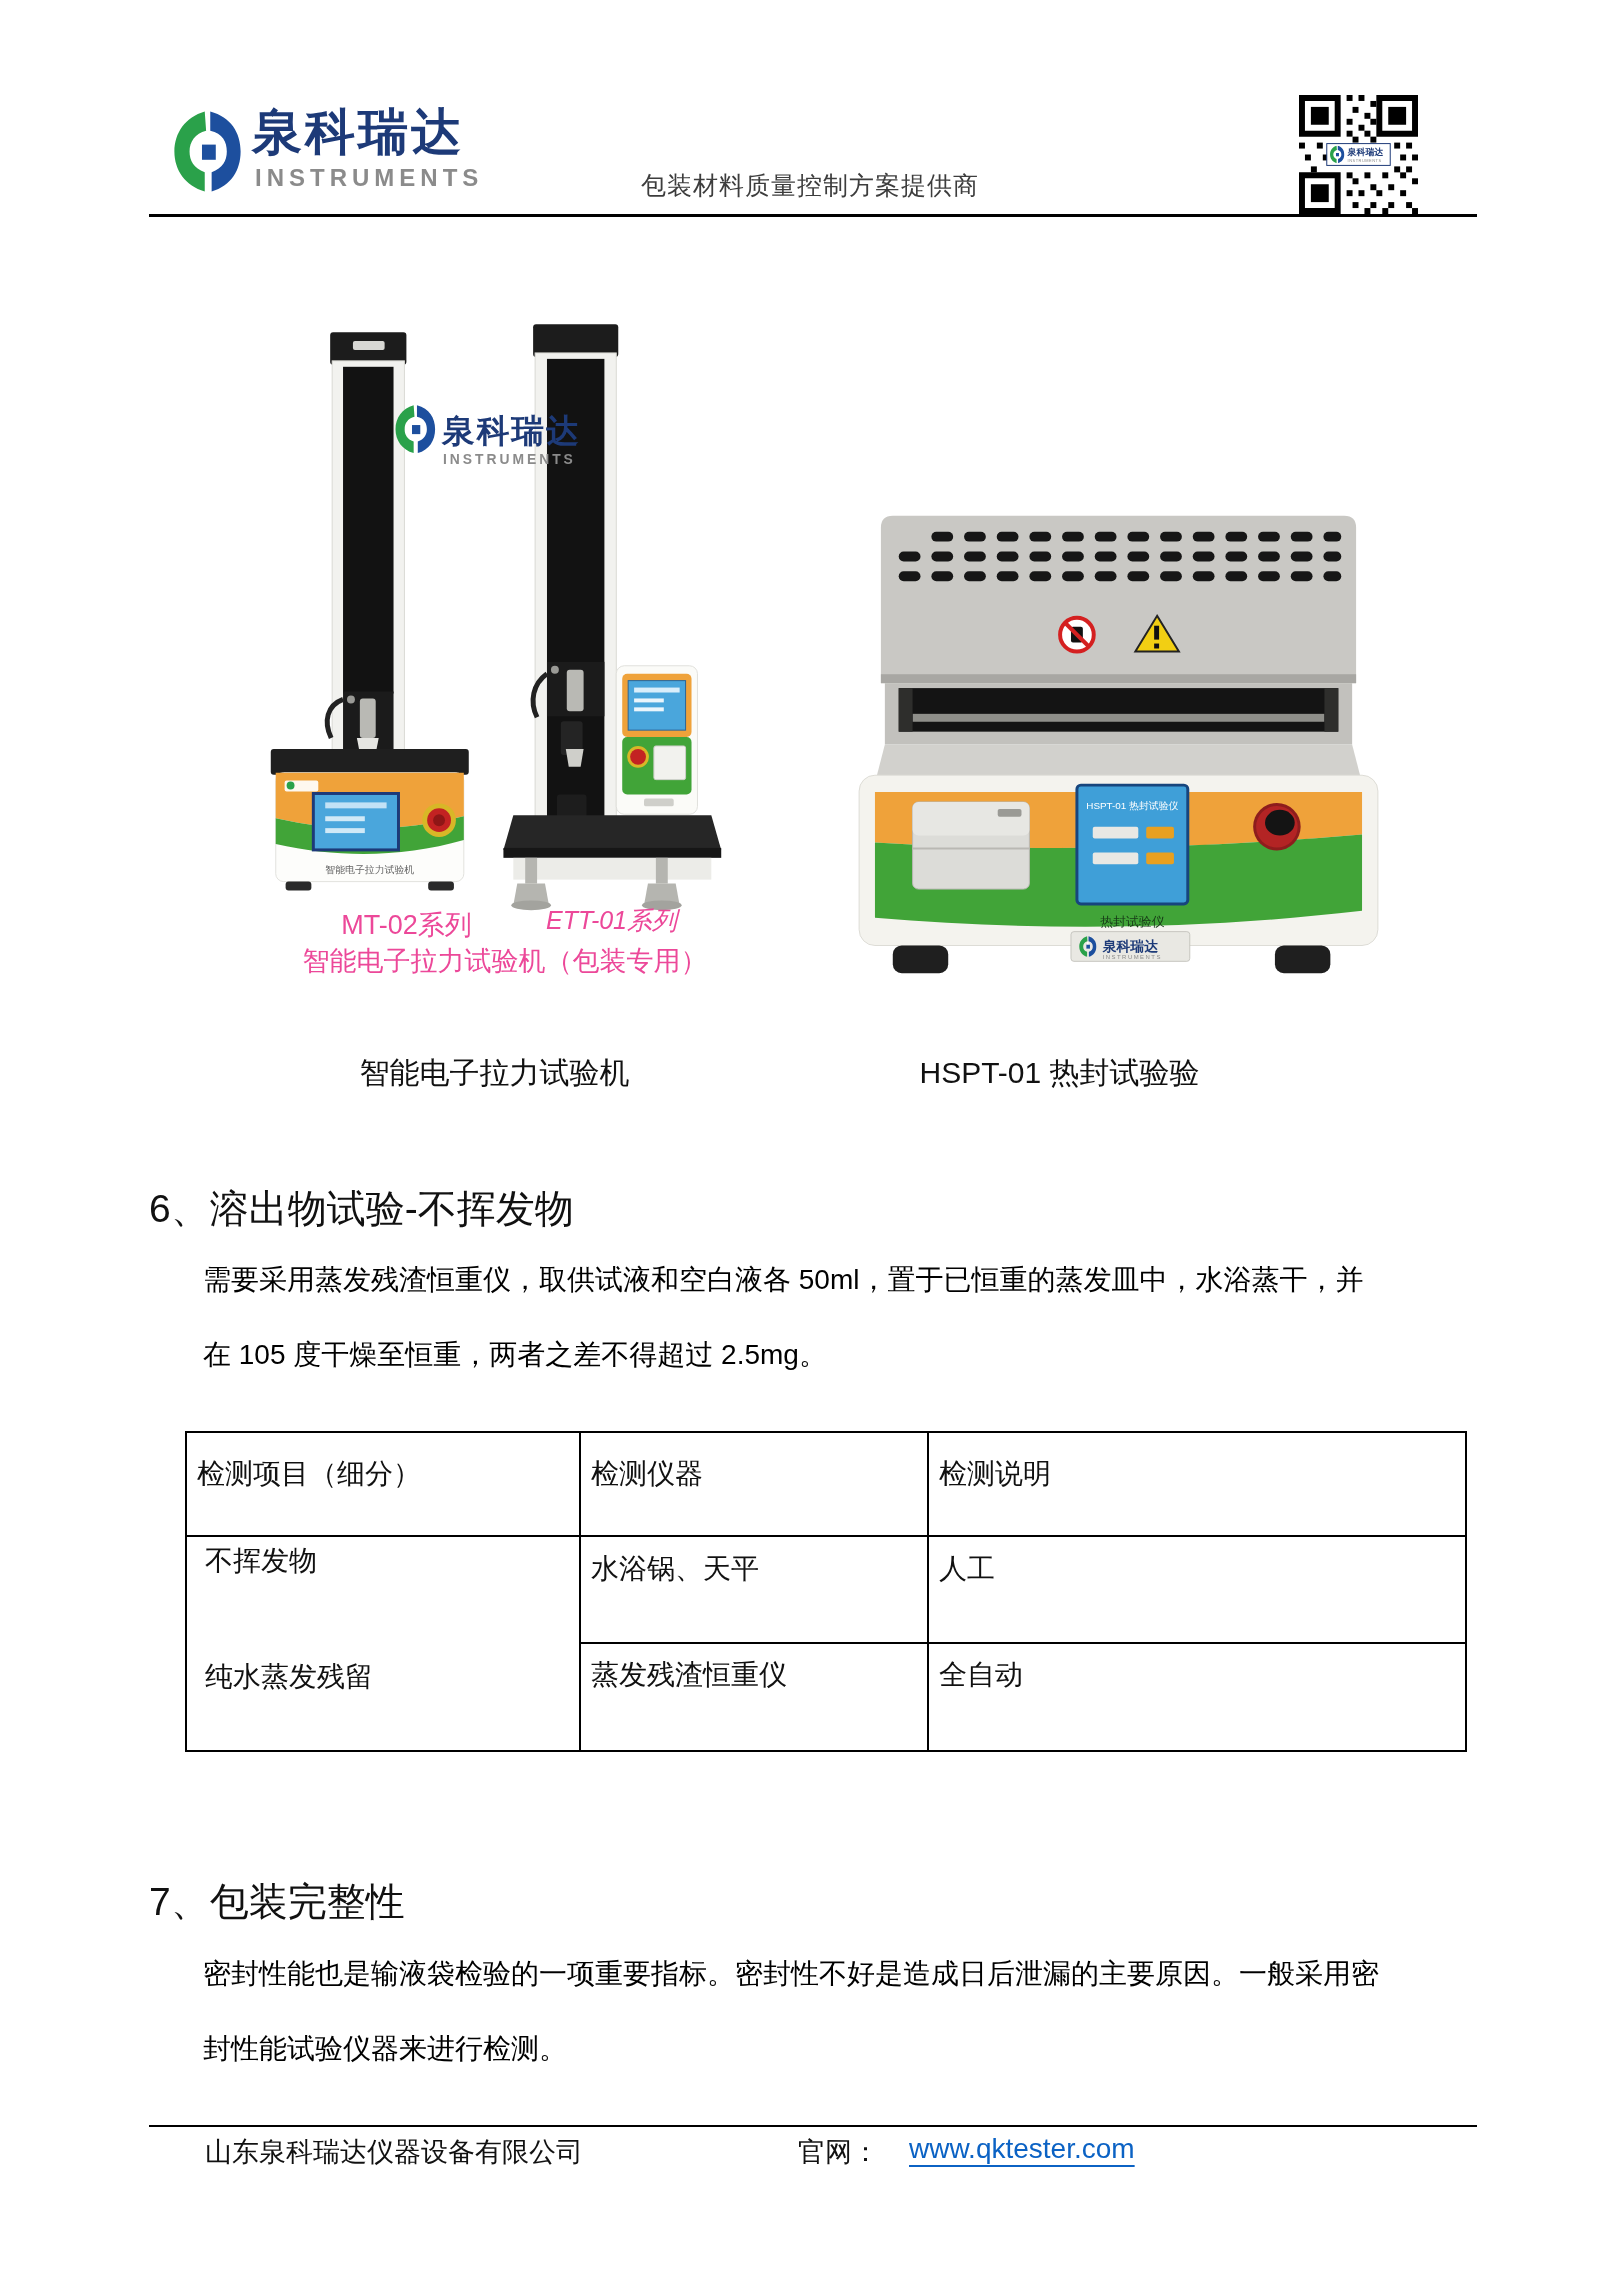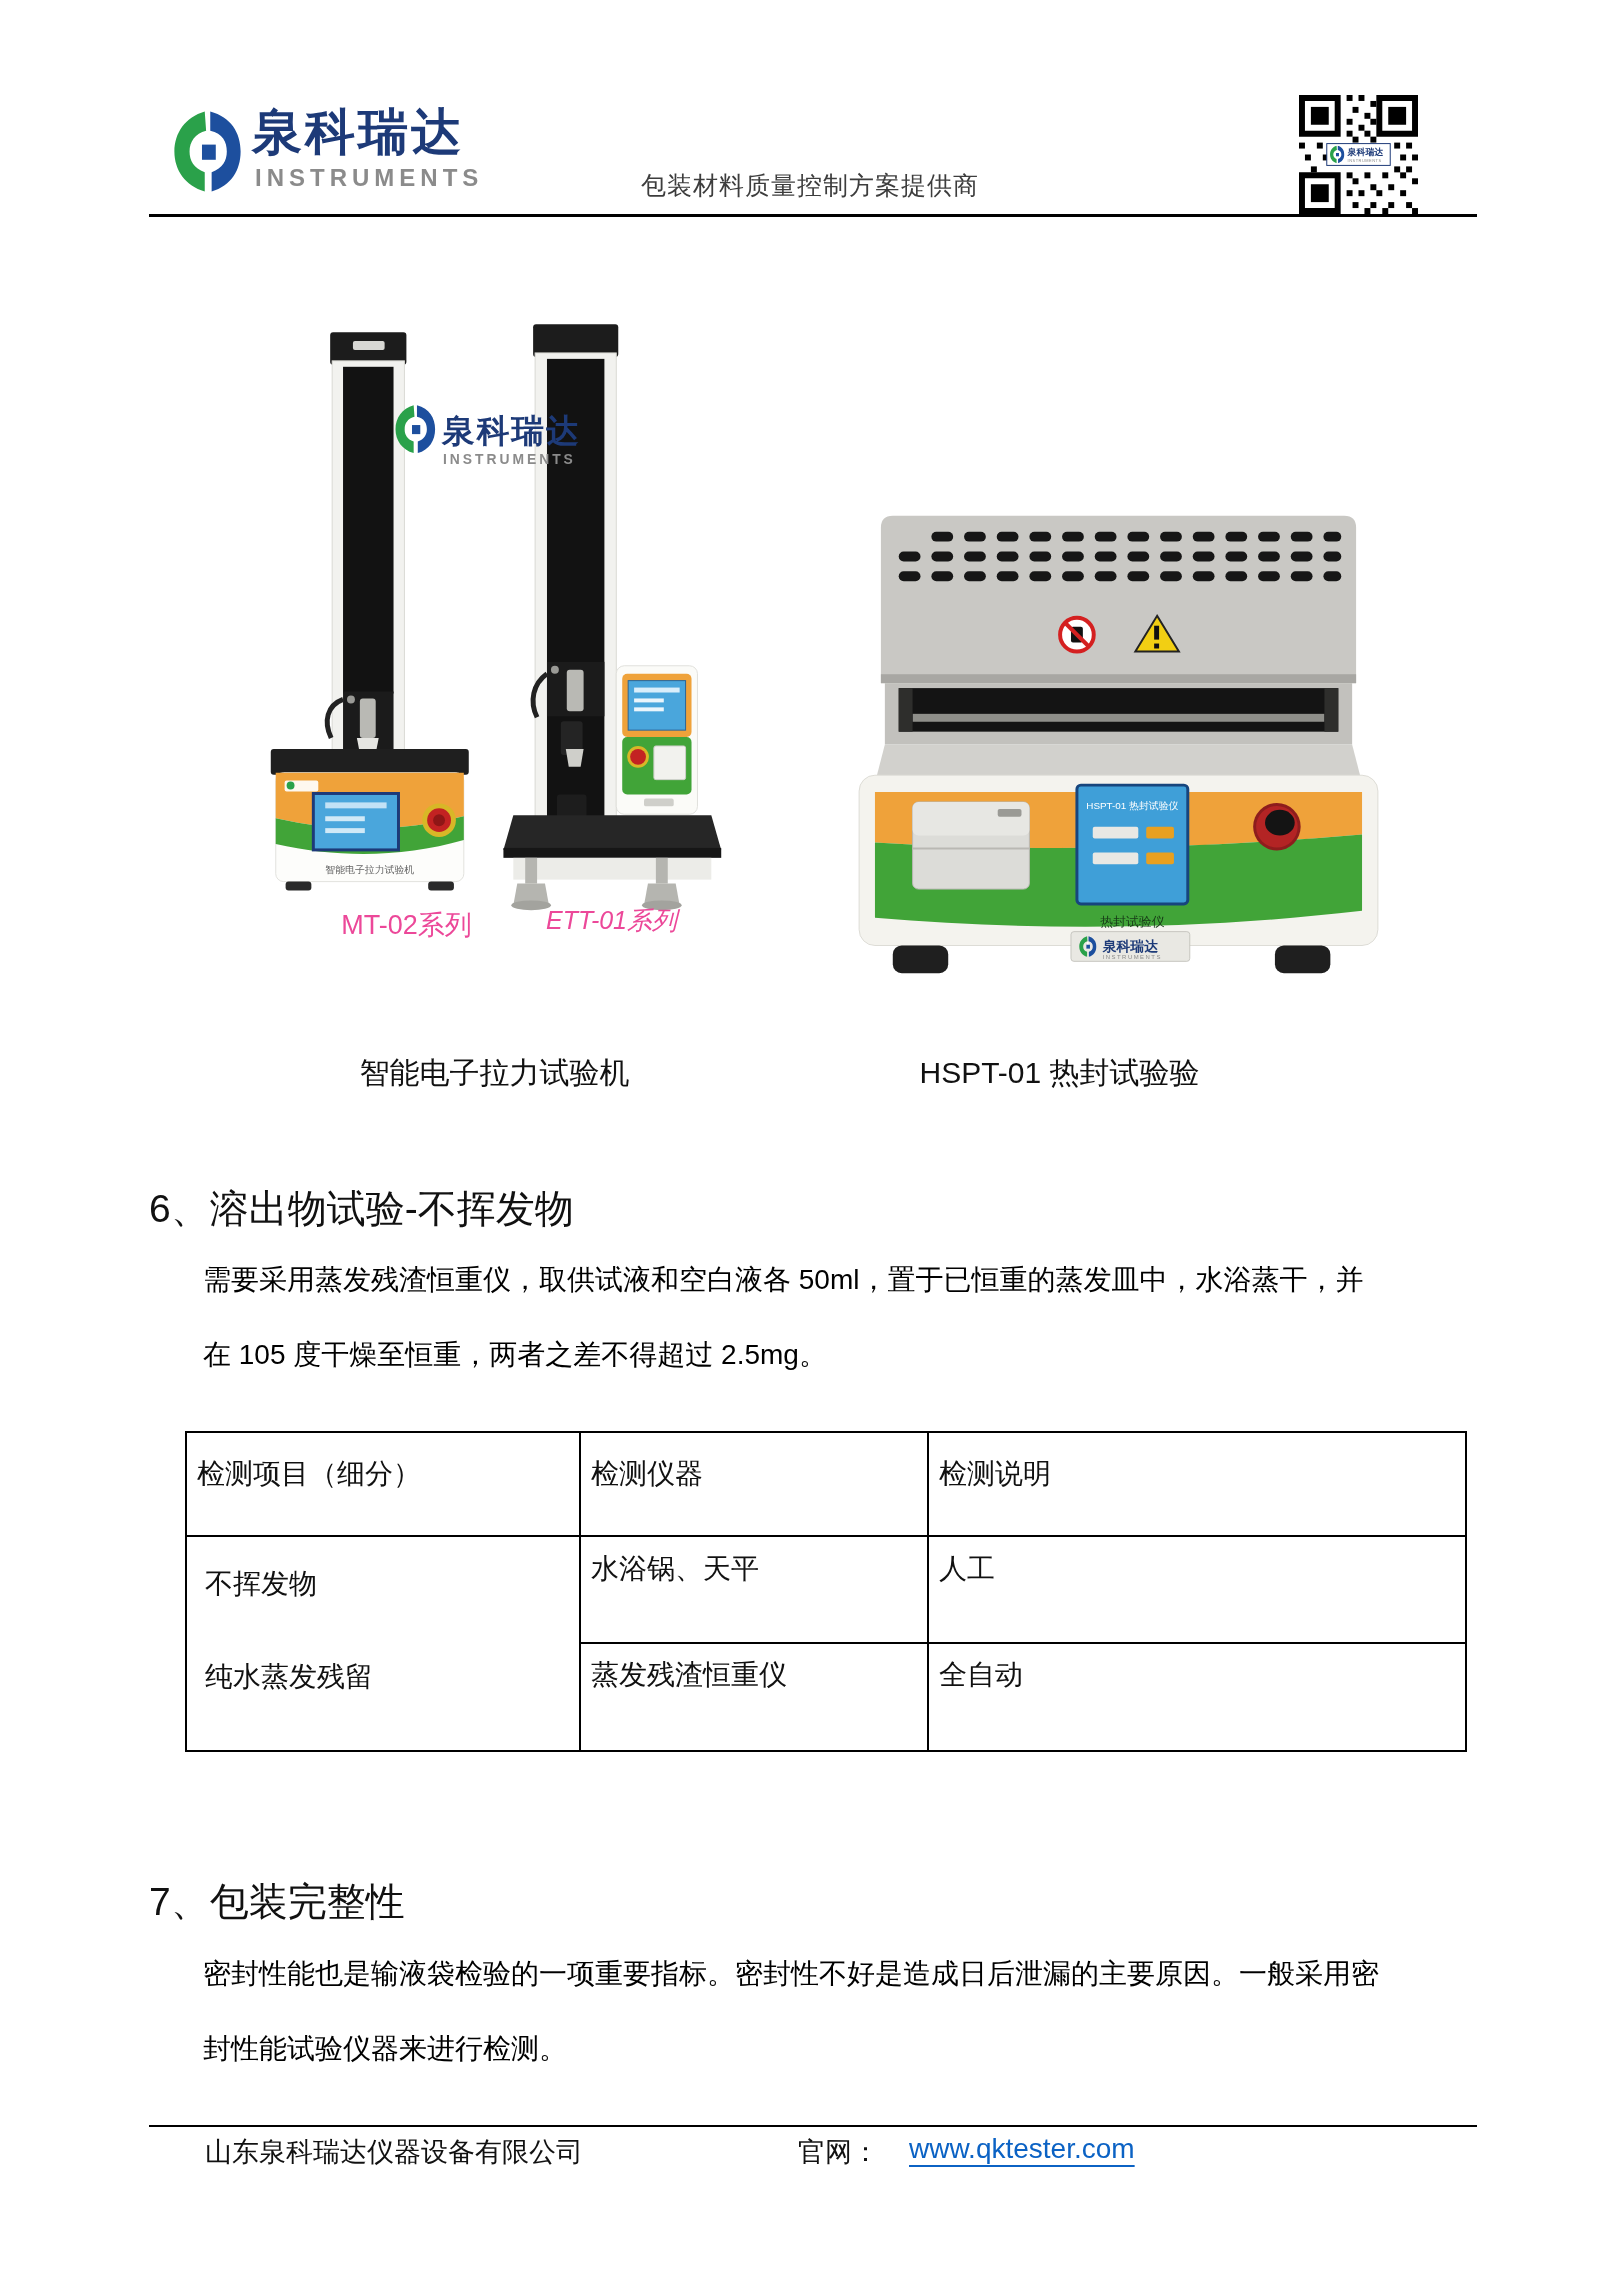--- a/index.html
+++ b/index.html
@@ -41,21 +41,21 @@
   .spec-table td{border:2px solid #000;font-size:28px;color:#111;vertical-align:top;
                  padding:0 10px 0 10px;white-space:nowrap;overflow:hidden;}
   .spec-table tr.r-head{height:104px;}
   .spec-table tr.r-a{height:107px;}
   .spec-table tr.r-b{height:108px;}
   .spec-table tr.r-head td{padding-top:22px;}
   .spec-table tr.r-a td{padding-top:13px;}
   .spec-table tr.r-b td{padding-top:12px;}
   td.cell-merged{position:relative;padding:0;}
   td.cell-merged span{position:absolute;left:18px;white-space:nowrap;}
-  td.cell-merged .m1{top:28px;}
+  td.cell-merged .m1{top:5px;}
   td.cell-merged .m2{top:121px;}
 
   
   .rule-bottom{left:149px;top:2125px;width:1328px;height:2px;background:#000;}
   .company{left:205px;top:2134px;font-size:27px;color:#111;white-space:nowrap;}
   .site-label{left:798px;top:2134px;font-size:27px;color:#111;white-space:nowrap;}
   .site-link{left:909px;top:2133px;font-size:28px;color:#0b62c4;text-decoration:underline;
              text-underline-offset:7px;cursor:pointer;white-space:nowrap;}
 </style>
 </head>
@@ -211,20 +211,21 @@
 
     <g>
       <use href="#brandmark" x="168" y="158" width="42" height="50"></use>
       <text x="216" y="196" font-size="33" font-weight="bold" fill="#1d3a78" letter-spacing="2">泉科瑞达</text>
       <text x="217" y="218" font-size="14" font-weight="bold" fill="#8b8b8b" letter-spacing="3">INSTRUMENTS</text>
     </g>
   </svg>
 
   <div class="abs photo-label label-model-left">MT-02系列</div>
   <div class="abs photo-label label-model-right">ETT-01系列</div>
+  <div class="abs photo-label label-sub">智能电子拉力试验机（包装专用）</div>
 
   <svg class="abs img-right" viewBox="0 0 540 500" role="img">
     <g>
       <path d="M30,28 Q30,16 42,16 L498,16 Q510,16 510,28 L510,185 L30,185 Z" fill="#c9c8c4"></path>
       <rect x="30" y="176" width="480" height="9" fill="#a8a7a3"></rect>
       <g fill="#161616">
         <rect x="81" y="32" width="22" height="10" rx="5"></rect>
           <rect x="114" y="32" width="22" height="10" rx="5"></rect>
           <rect x="147" y="32" width="22" height="10" rx="5"></rect>
           <rect x="180" y="32" width="22" height="10" rx="5"></rect>

